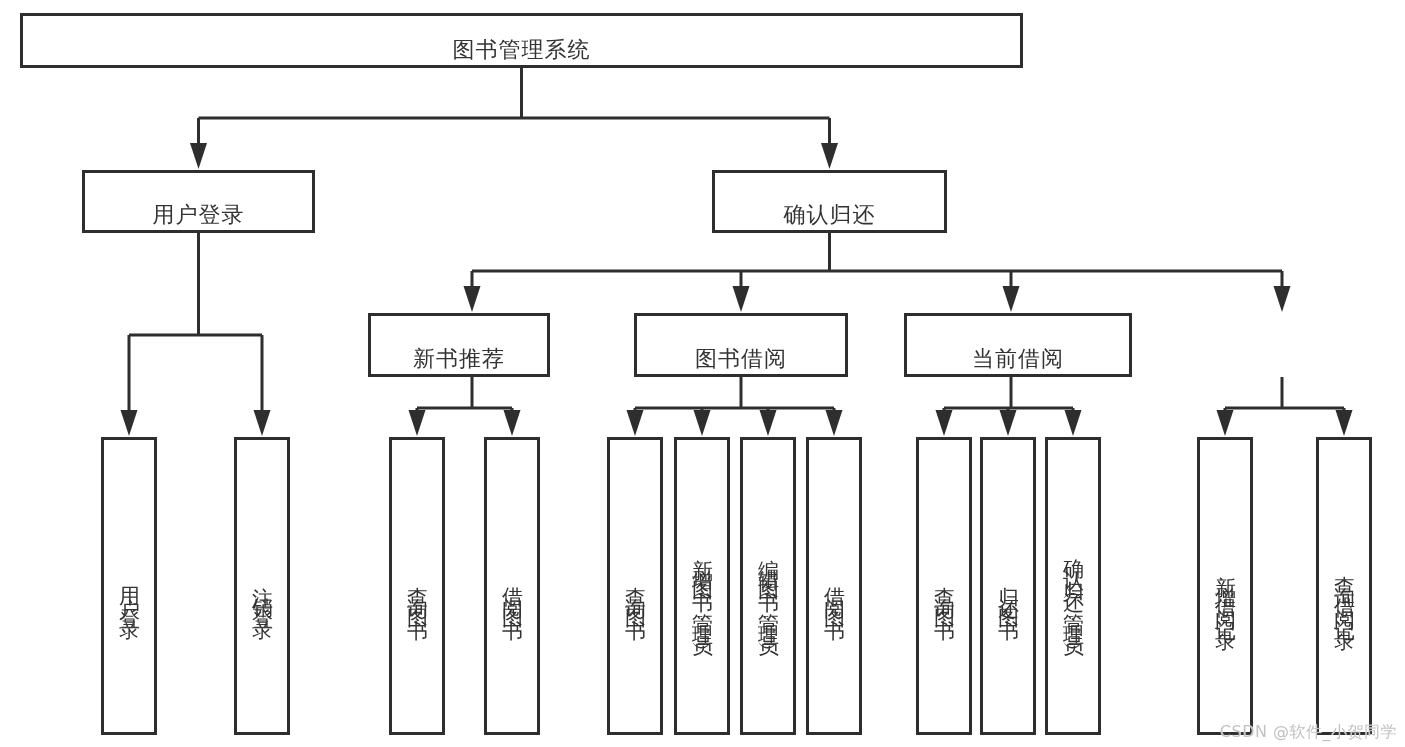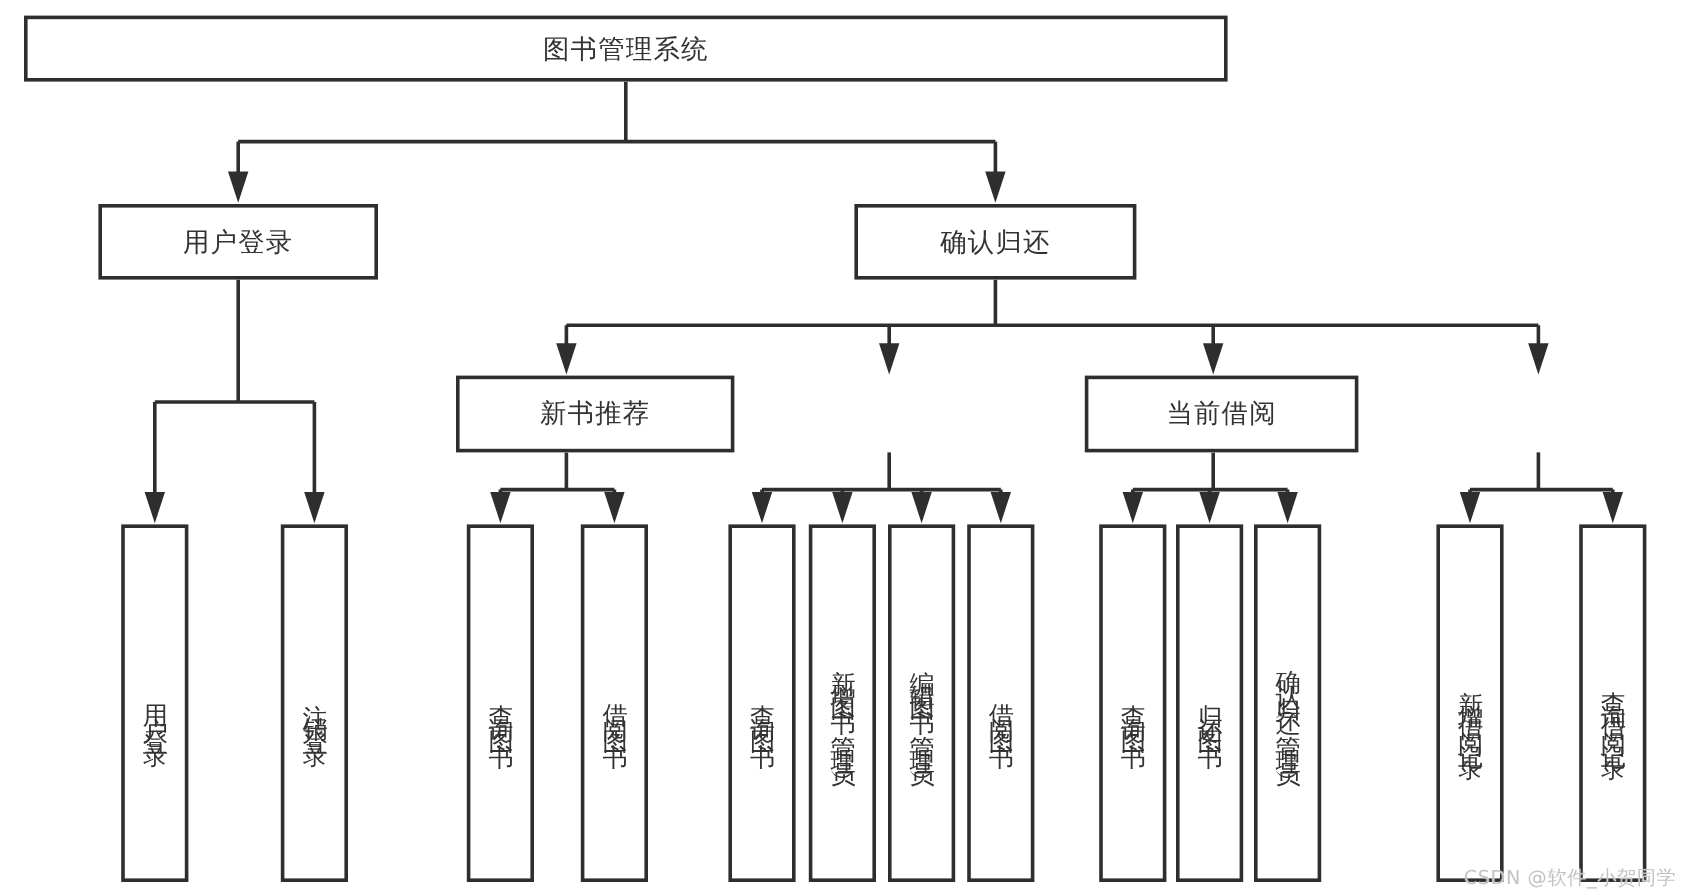--- a/index.html
+++ b/index.html
@@ -27,20 +27,21 @@
     background: #ffffff;
     display: flex;
     align-items: center;
     justify-content: center;
     color: #333333;
   }
   .h-node {
     font-size: 22px;
     letter-spacing: 1px;
     white-space: nowrap;
+    align-items: flex-end;
   }
   .v-node span {
     writing-mode: vertical-rl;
     text-orientation: mixed;
     font-size: 21px;
     line-height: 1;
     letter-spacing: 11px;
     margin-bottom: -11px;
     color: #333333;
   }
@@ -122,22 +123,25 @@
     <span>图书管理系统</span>
   </div>
 
   <div class="node h-node" style="left:82px; top:170px; width:233px; height:63px">
     <span>用户登录</span>
   </div>
   <div class="node h-node" style="left:712px; top:170px; width:235px; height:63px">
     <span>确认归还</span>
   </div>
 
-  <div class="node h-node" style="left:380px; top:313px; width:232px; height:64px">
+  <div class="node h-node" style="left:368px; top:313px; width:182px; height:64px">
     <span>新书推荐</span>
+  </div>
+  <div class="node h-node" style="left:634px; top:313px; width:214px; height:64px">
+    <span>图书借阅</span>
   </div>
   <div class="node h-node" style="left:904px; top:313px; width:228px; height:64px">
     <span>当前借阅</span>
   </div>
 
   <div class="node v-node" style="left:101px; top:437px; width:56px; height:298px">
     <span>用户登录</span>
   </div>
   <div class="node v-node" style="left:234px; top:437px; width:56px; height:298px">
     <span>注销登录</span>

